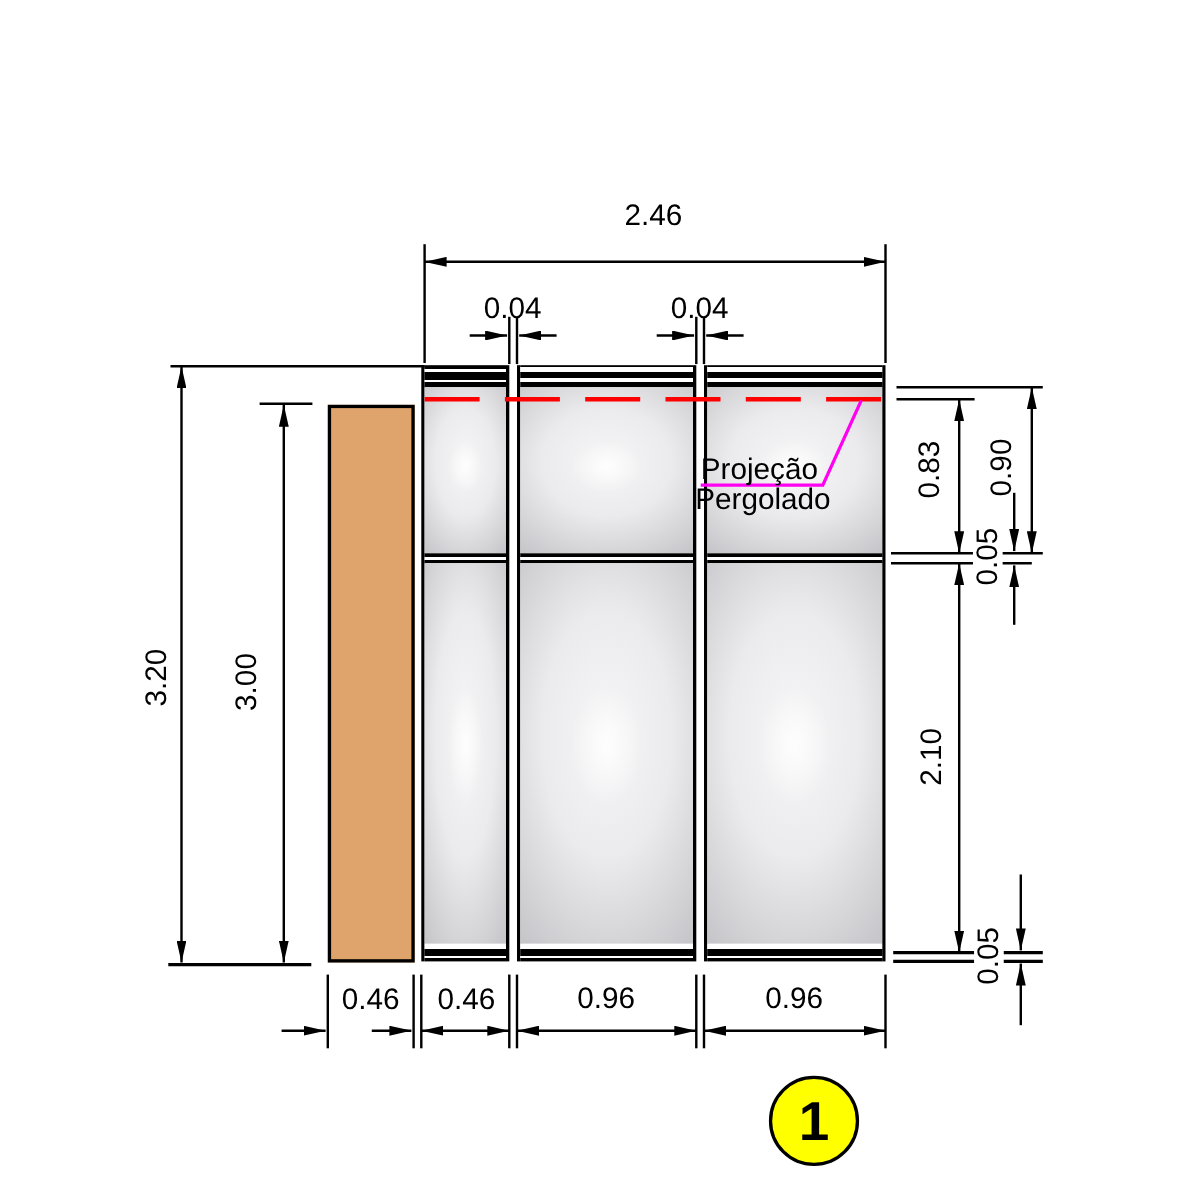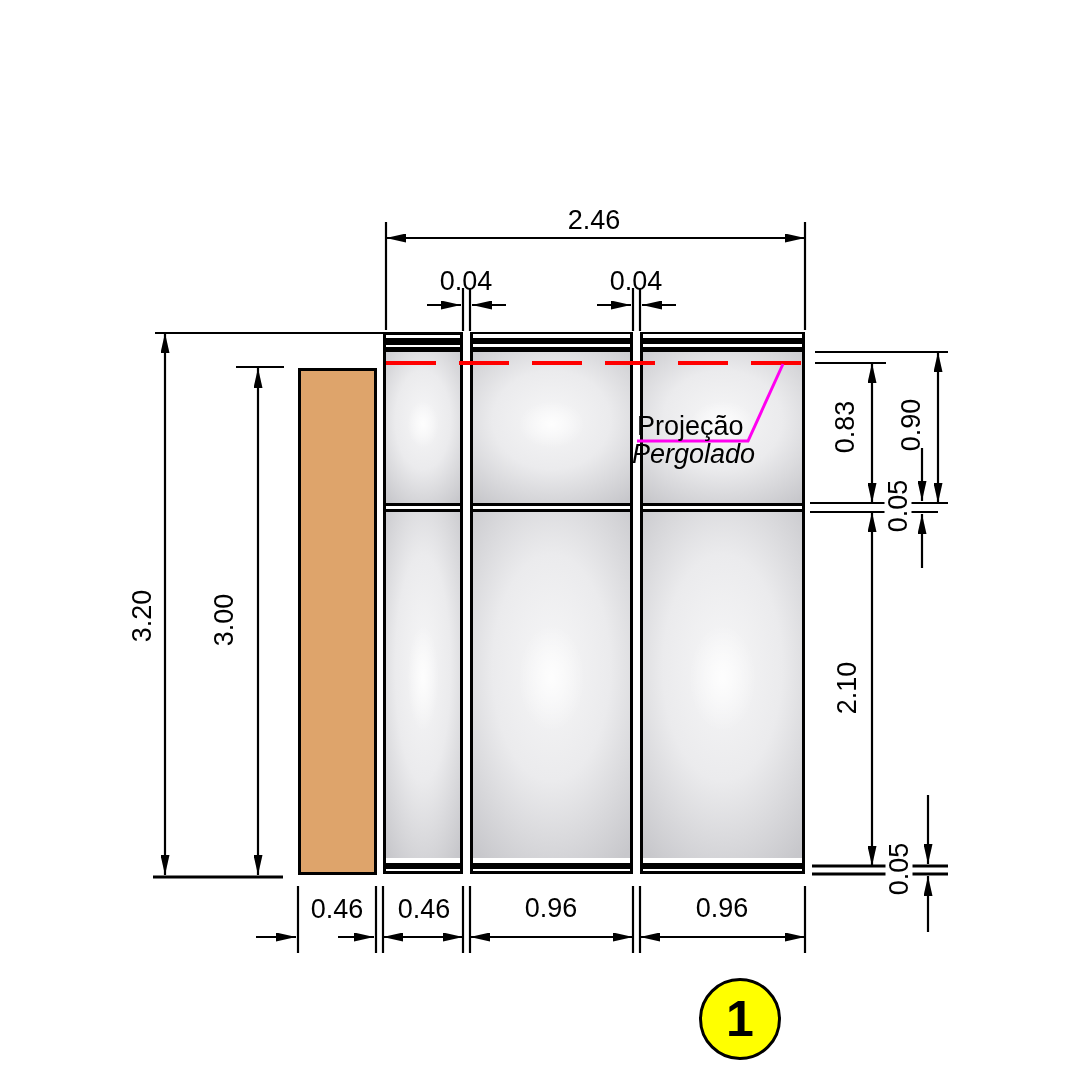--- a/index.html
+++ b/index.html
@@ -131,35 +131,35 @@
       <line class="ln" x1="338" y1="937" x2="374" y2="937" marker-end="url(#arr)"></line>
       <line class="ln" x1="383" y1="937" x2="463" y2="937" marker-start="url(#arr)" marker-end="url(#arr)"></line>
       <line class="ln" x1="470" y1="937" x2="633" y2="937" marker-start="url(#arr)" marker-end="url(#arr)"></line>
       <line class="ln" x1="640" y1="937" x2="805" y2="937" marker-start="url(#arr)" marker-end="url(#arr)"></line>
     </g>
 
     <line class="dash-red" x1="386" y1="363" x2="805" y2="363"></line>
     <polyline class="proj" points="637,441 748,441 783,364"></polyline>
   </svg>
 
-  <div class="dt" style="left:594px;top:220px;">2.46</div>
+  <div class="dt" style="left:594px;top:196px;">2.46</div>
   <div class="dt" style="left:466px;top:281px;">0.04</div>
   <div class="dt" style="left:636px;top:281px;">0.04</div>
   <div class="dt vert" style="left:142px;top:616px;">3.20</div>
   <div class="dt vert" style="left:224px;top:620px;">3.00</div>
   <div class="dt vert" style="left:845px;top:427px;">0.83</div>
   <div class="dt vert" style="left:911px;top:425px;">0.90</div>
   <div class="dt vert bg" style="left:898px;top:506px;">0.05</div>
   <div class="dt vert" style="left:847px;top:688px;">2.10</div>
   <div class="dt vert bg" style="left:899px;top:869px;">0.05</div>
   <div class="dt" style="left:337px;top:909px;">0.46</div>
   <div class="dt" style="left:424px;top:909px;">0.46</div>
   <div class="dt" style="left:551px;top:908px;">0.96</div>
   <div class="dt" style="left:722px;top:908px;">0.96</div>
 
   <div class="note" style="left:637px;top:412px;">Projeção</div>
-  <div class="note" style="left:632px;top:440px;font-style:italic;">Pergolado</div>
+  <div class="note" style="left:632px;top:440px;">Pergolado</div>
 
   <div class="balloon">
     <span>1</span>
   </div>
 
 </div>
 
 </body></html>

